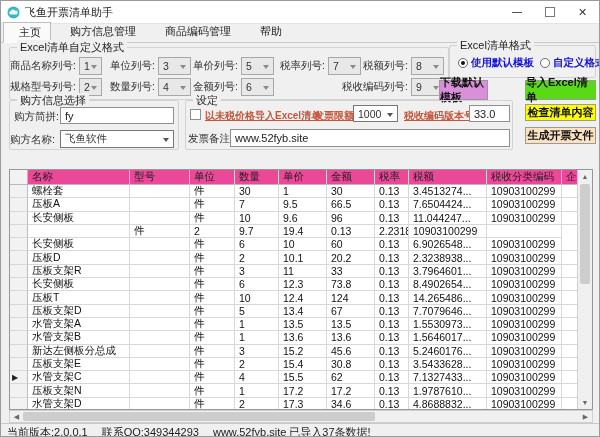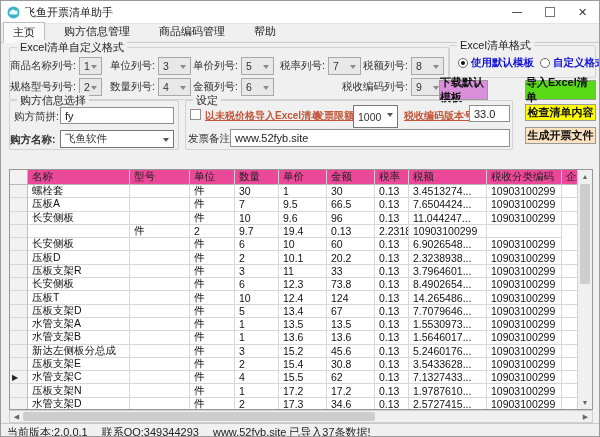--- a/index.html
+++ b/index.html
@@ -8,21 +8,21 @@
   .titlebar{height:22px;background:#ffffff;display:flex;align-items:center;border-bottom:1px solid #e4e4e4;}
   .appicon{margin:0 5px 0 6px;display:flex;}
   .apptitle{font-size:11px;color:#222;}
   .wincontrols{margin-left:auto;display:flex;height:100%;}
   .winbtn{width:33px;height:100%;display:flex;align-items:center;justify-content:center;color:#444;font-size:11px;}
   .minbar{width:10px;height:1px;background:#555;display:block;}
   .maxsq{width:8px;height:8px;border:1px solid #777;display:block;}
   .closex{font-size:11px;color:#333;}
   
   .tabstrip{height:18px;background:#f0f0f0;display:flex;align-items:flex-end;border-bottom:1px solid #c9c9c9;padding-left:2px;}
-  .tab{font-size:11px;color:#222;padding:2px 9px 2px 9px;border:1px solid transparent;margin-right:9px;}
+  .tab{font-size:11px;color:#222;padding:2px 9px 2px 15px;border:1px solid transparent;margin-right:3px;}
   .tab.active{background:#fafafa;border:1px solid #bdbdbd;border-bottom:1px solid #fafafa;margin-bottom:-1px;}
   
   .content{position:relative;height:380px;background:#f0f0f0;}
   .groupbox{position:absolute;border:1px solid #d2d2d2;border-radius:2px;box-sizing:border-box;}
   .legend{position:absolute;top:-8px;left:7px;background:#f0f0f0;padding:0 3px;font-size:11px;color:#222;white-space:nowrap;}
   
   .ffield{position:absolute;display:flex;align-items:center;justify-content:flex-end;height:18px;}
   .flabel{font-size:10.5px;color:#333;margin-right:3px;white-space:nowrap;}
   .combo{box-sizing:border-box;height:18px;display:flex;align-items:center;border:1px solid #a8a8a8;background:#e8e8e8;font-size:10.5px;color:#333;padding-left:4px;position:relative;}
   .combo .arr{position:absolute;right:4px;top:7px;width:0;height:0;border-left:3.5px solid transparent;border-right:3.5px solid transparent;border-top:4px solid #8a8a8a;}
@@ -186,33 +186,33 @@
 
     <div class="btn btn-download" style="left:438px;top:37px;width:49px;height:20px;">下载默认模板</div>
     <div class="btn btn-import" style="left:524px;top:37px;width:71px;height:20px;">导入Excel清单</div>
     <div class="btn btn-check" style="left:524px;top:61px;width:71px;height:17px;">检查清单内容</div>
     <div class="btn btn-generate" style="left:524px;top:84px;width:71px;height:17px;">生成开票文件</div>
 
     <div class="groupbox" style="left:8px;top:57px;width:170px;height:50px;">
       <span class="legend">购方信息选择</span>
       <span class="slabel" style="left:4px;top:9px;text-align:right;">购方简拼:</span>
       <div class="textbox" style="left:50px;top:6px;width:114px;height:17px;">fy</div>
-      <span class="slabel" style="left:0;top:32px;font-weight:bold;">购方名称:</span>
+      <span class="slabel" style="left:0;top:32px;">购方名称:</span>
       <span class="combo enabled" style="position:absolute;left:50px;top:29px;width:114px;">
           <span>飞鱼软件</span>
           <span class="arr"></span>
         </span>
     </div>
 
     <div class="groupbox" style="left:184px;top:57px;width:328px;height:50px;">
       <span class="legend">设定</span>
       <span class="checkbox" style="left:4px;top:8px;"></span>
       <span class="redlink" style="left:19px;top:8px;">以未税价格导入Excel清单</span>
       <span class="redlink" style="left:128px;top:8px;">发票限额:</span>
-      <span class="combo enabled" style="position:absolute;left:167px;top:4px;width:45px;height:23px;">
+      <span class="combo enabled" style="position:absolute;left:167px;top:4px;width:45px;height:17px;">
           <span>1000</span>
           <span class="arr"></span>
         </span>
       <span class="redlink" style="left:218px;top:8px;">税收编码版本号:</span>
       <div class="textbox" style="left:283px;top:4px;width:41px;height:17px;">33.0</div>
       <span class="slabel" style="left:2px;top:31px;">发票备注:</span>
       <div class="textbox" style="left:44px;top:28px;width:280px;height:18px;">www.52fyb.site</div>
     </div>
 
 
@@ -443,21 +443,21 @@
             </div>
             <div class="tr">
               <div class="td rowhead"></div>
               <div class="td">水管支架D</div>
               <div class="td"></div>
               <div class="td">件</div>
               <div class="td">2</div>
               <div class="td">17.3</div>
               <div class="td">34.6</div>
               <div class="td">0.13</div>
-              <div class="td">2.5727415...</div>
+              <div class="td">4.8688832...</div>
               <div class="td">10903100299</div>
               <div class="td"></div>
             </div>
           </div>
       </div>
       <div class="vscroll">
         <span class="varrow">▲</span>
         <span class="vthumb"></span>
         <span class="varrow" style="margin-top:auto;">▼</span>
       </div>

